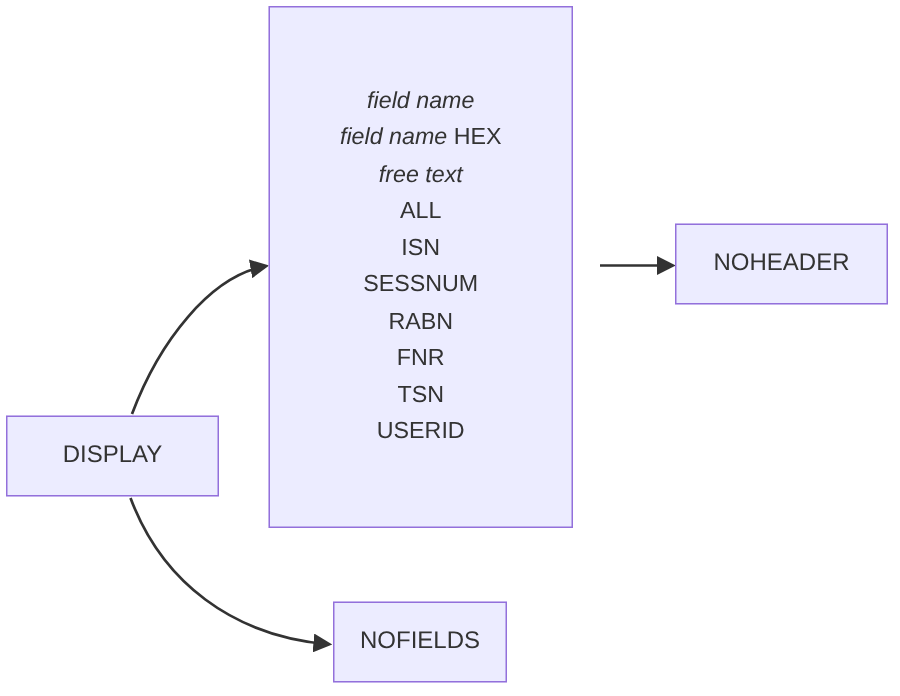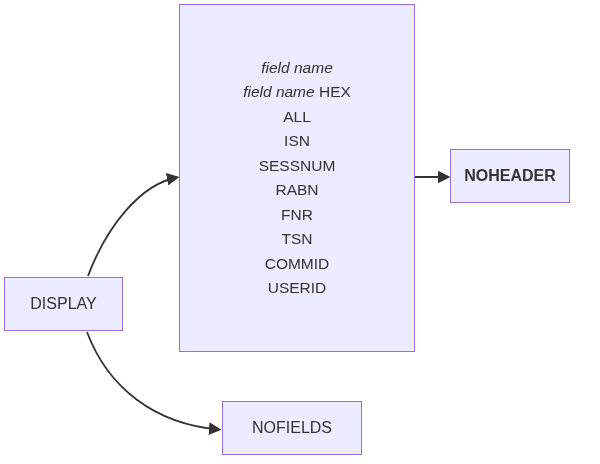--- a/index.html
+++ b/index.html
@@ -29,59 +29,59 @@
     background: var(--node-fill, #ECECFF);
     border: 1.6px solid var(--node-border, #9370DB);
     display: flex;
     align-items: center;
     justify-content: center;
     font-size: 16px;
     text-align: center;
   }
   .node.options {
     left: 179px; top: 4px;
-    width: 236px; height: 348px;
+    width: 203px; height: 348px;
     flex-direction: column;
   }
   .option-line {
     line-height: 24.5px;
     font-size: 15.5px;
     white-space: pre;
   }
   .option-line i { font-style: italic; }
-  .node.display  { left: 4px;   top: 277px; width: 119px; height: 54px; }
-  .node.noheader { left: 450px; top: 149px; width: 120px; height: 54px; font-weight: bold; }
-  .node.nofields { left: 222px; top: 401px; width: 140px; height: 54px; }
+  .node.display  { left: 4px;   top: 277px; width: 142px; height: 54px; }
+  .node.noheader { left: 450px; top: 149px; width: 142px; height: 54px; }
+  .node.nofields { left: 222px; top: 401px; width: 116px; height: 54px; }
 </style>
 </head>
 <body>
 
 <div class="canvas">
 
   <svg class="arrows" viewBox="0 0 600 464">
     <defs>
       <marker id="arrowhead" viewBox="0 0 10 10" refX="8" refY="5" markerWidth="7" markerHeight="7" orient="auto-start-reverse">
         <path d="M0,0 L10,5 L0,10 z" fill="#333333"></path>
       </marker>
     </defs>
     <path class="edge" d="M 88 276 C 106 228, 140 184, 177 177.5" marker-end="url(#arrowhead)"></path>
     <path class="edge" d="M 400 177 L 448 177" marker-end="url(#arrowhead)"></path>
     <path class="edge" d="M 87 332 C 108 388, 155 424, 219 429.5" marker-end="url(#arrowhead)"></path>
   </svg>
 
   <div class="node options">
     <div class="option-line"><i>field name</i><span></span></div>
     <div class="option-line"><i>field name</i><span> HEX</span></div>
+    <div class="option-line"><i>free text</i><span></span></div>
     <div class="option-line"><i></i><span>ALL</span></div>
     <div class="option-line"><i></i><span>ISN</span></div>
     <div class="option-line"><i></i><span>SESSNUM</span></div>
     <div class="option-line"><i></i><span>RABN</span></div>
     <div class="option-line"><i></i><span>FNR</span></div>
     <div class="option-line"><i></i><span>TSN</span></div>
-    <div class="option-line"><i></i><span>COMMID</span></div>
     <div class="option-line"><i></i><span>USERID</span></div>
   </div>
 
   <div class="node display">
     <span>DISPLAY</span>
   </div>
 
   <div class="node noheader">
     <span>NOHEADER</span>
   </div>

